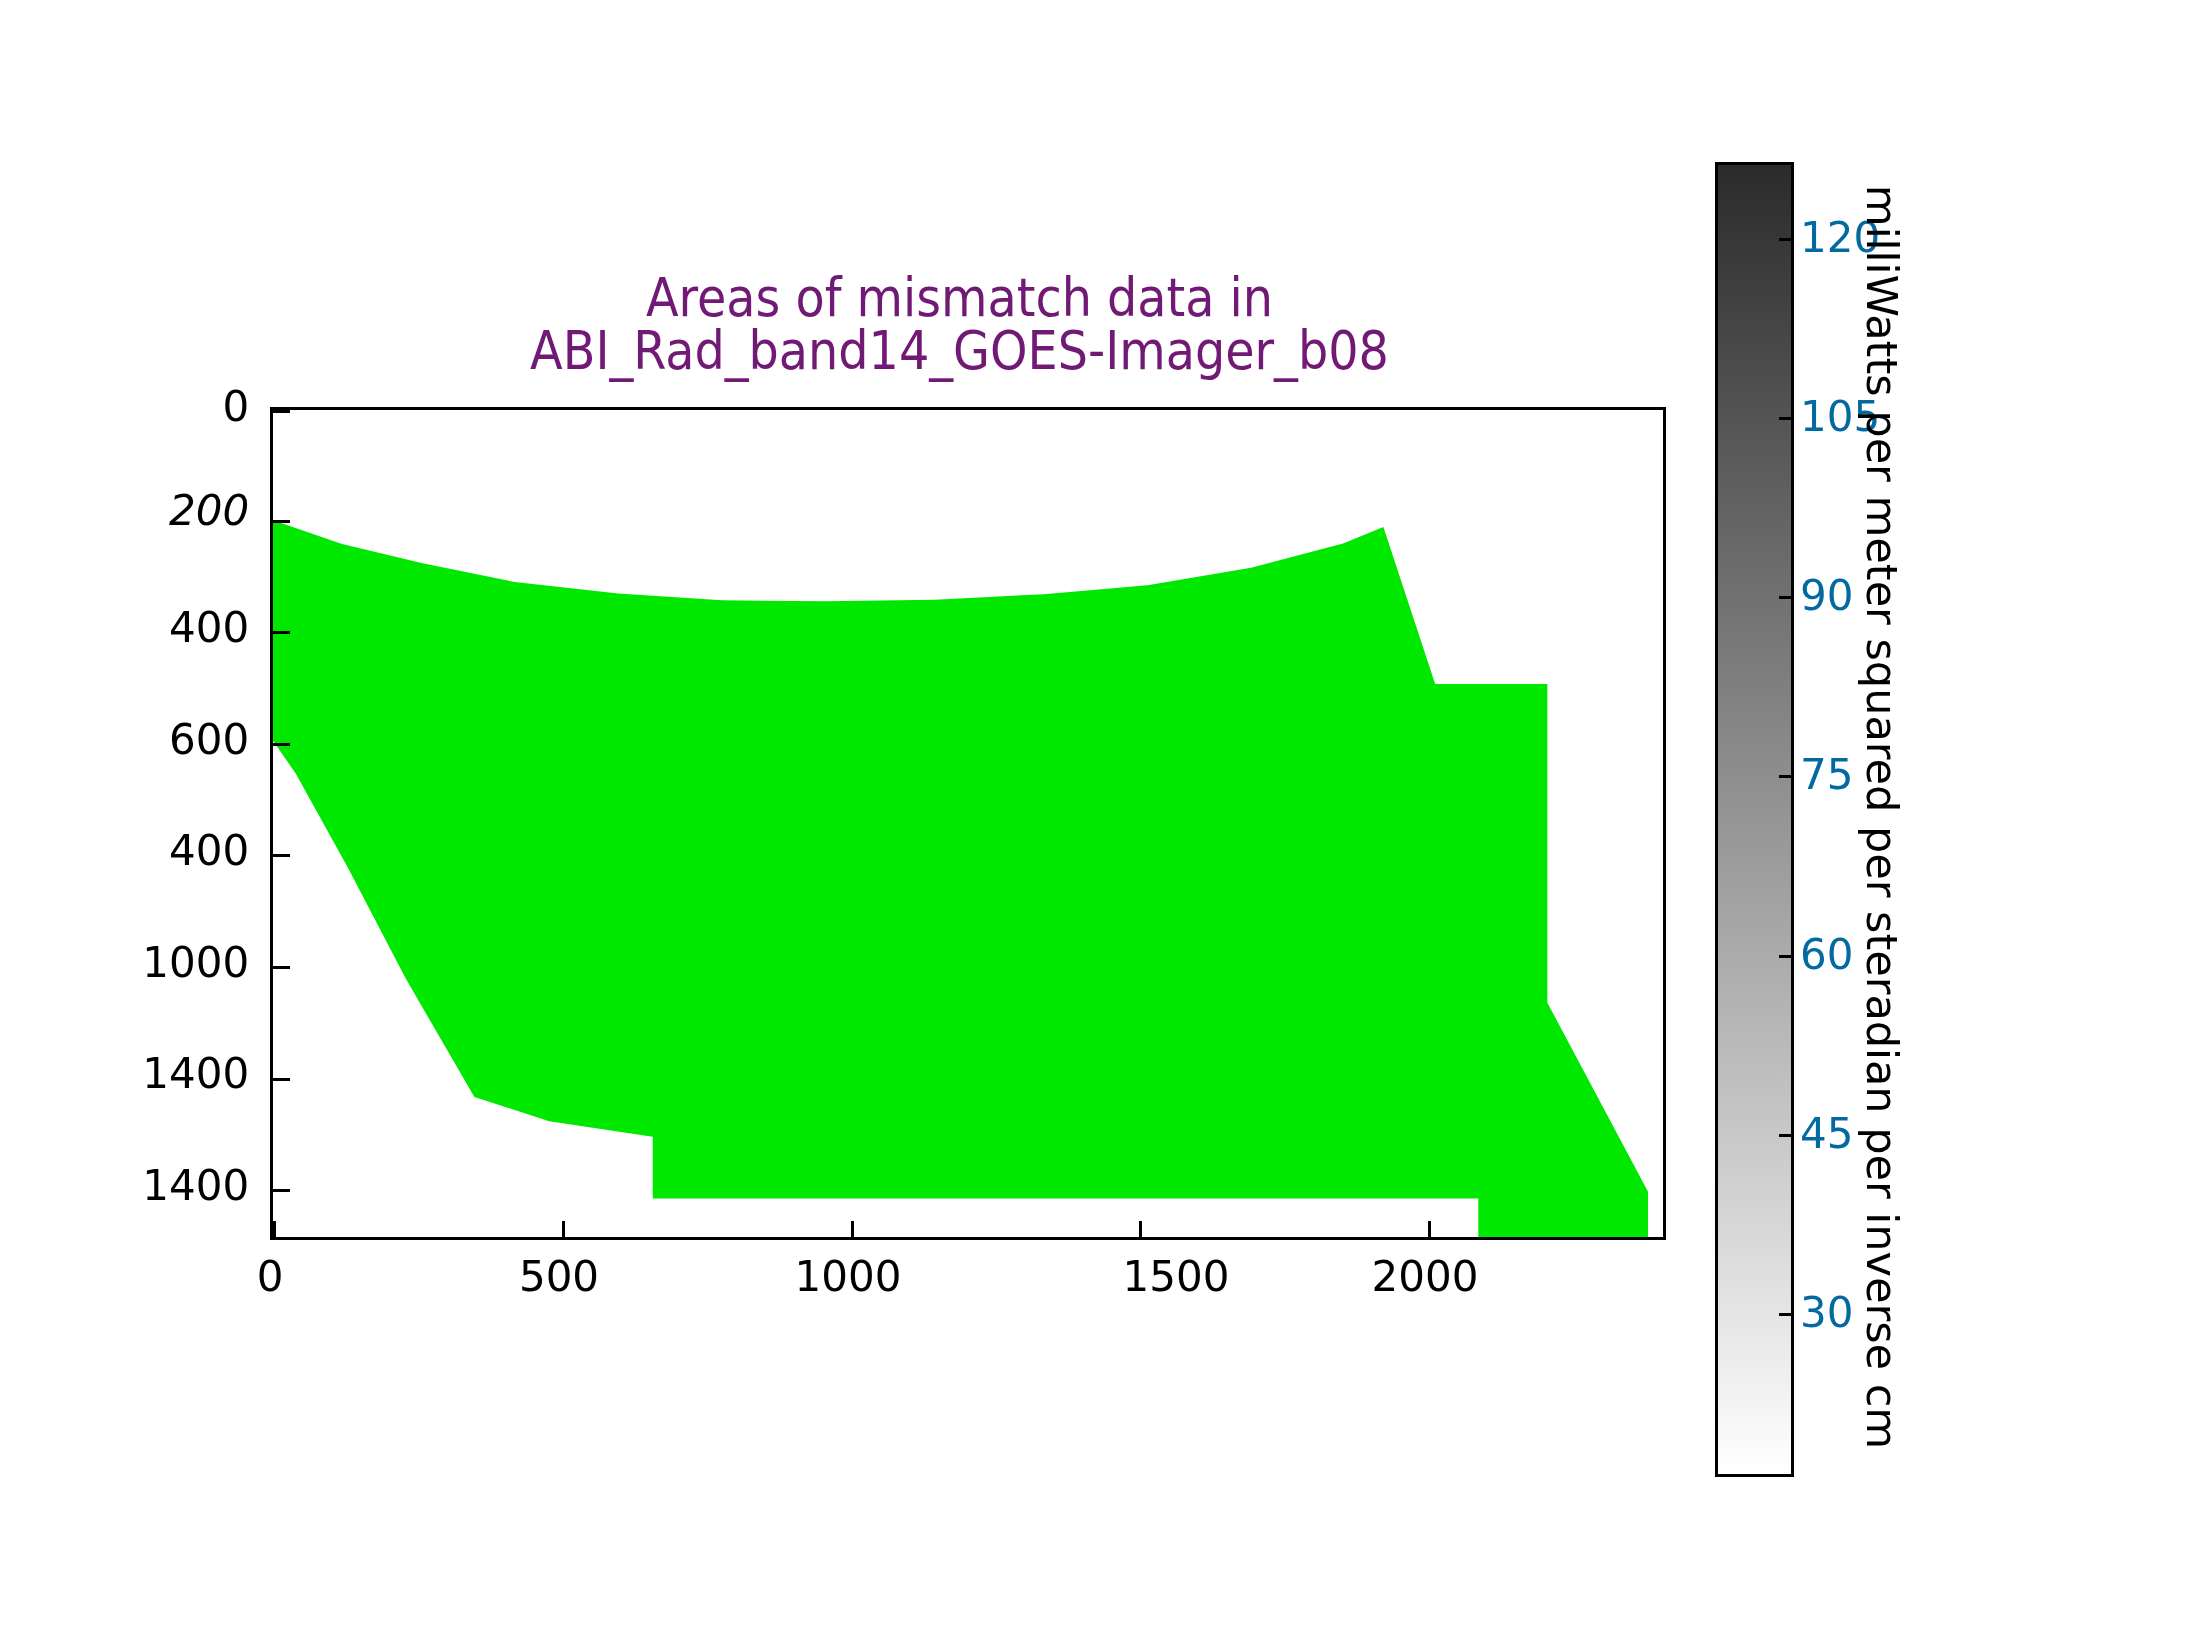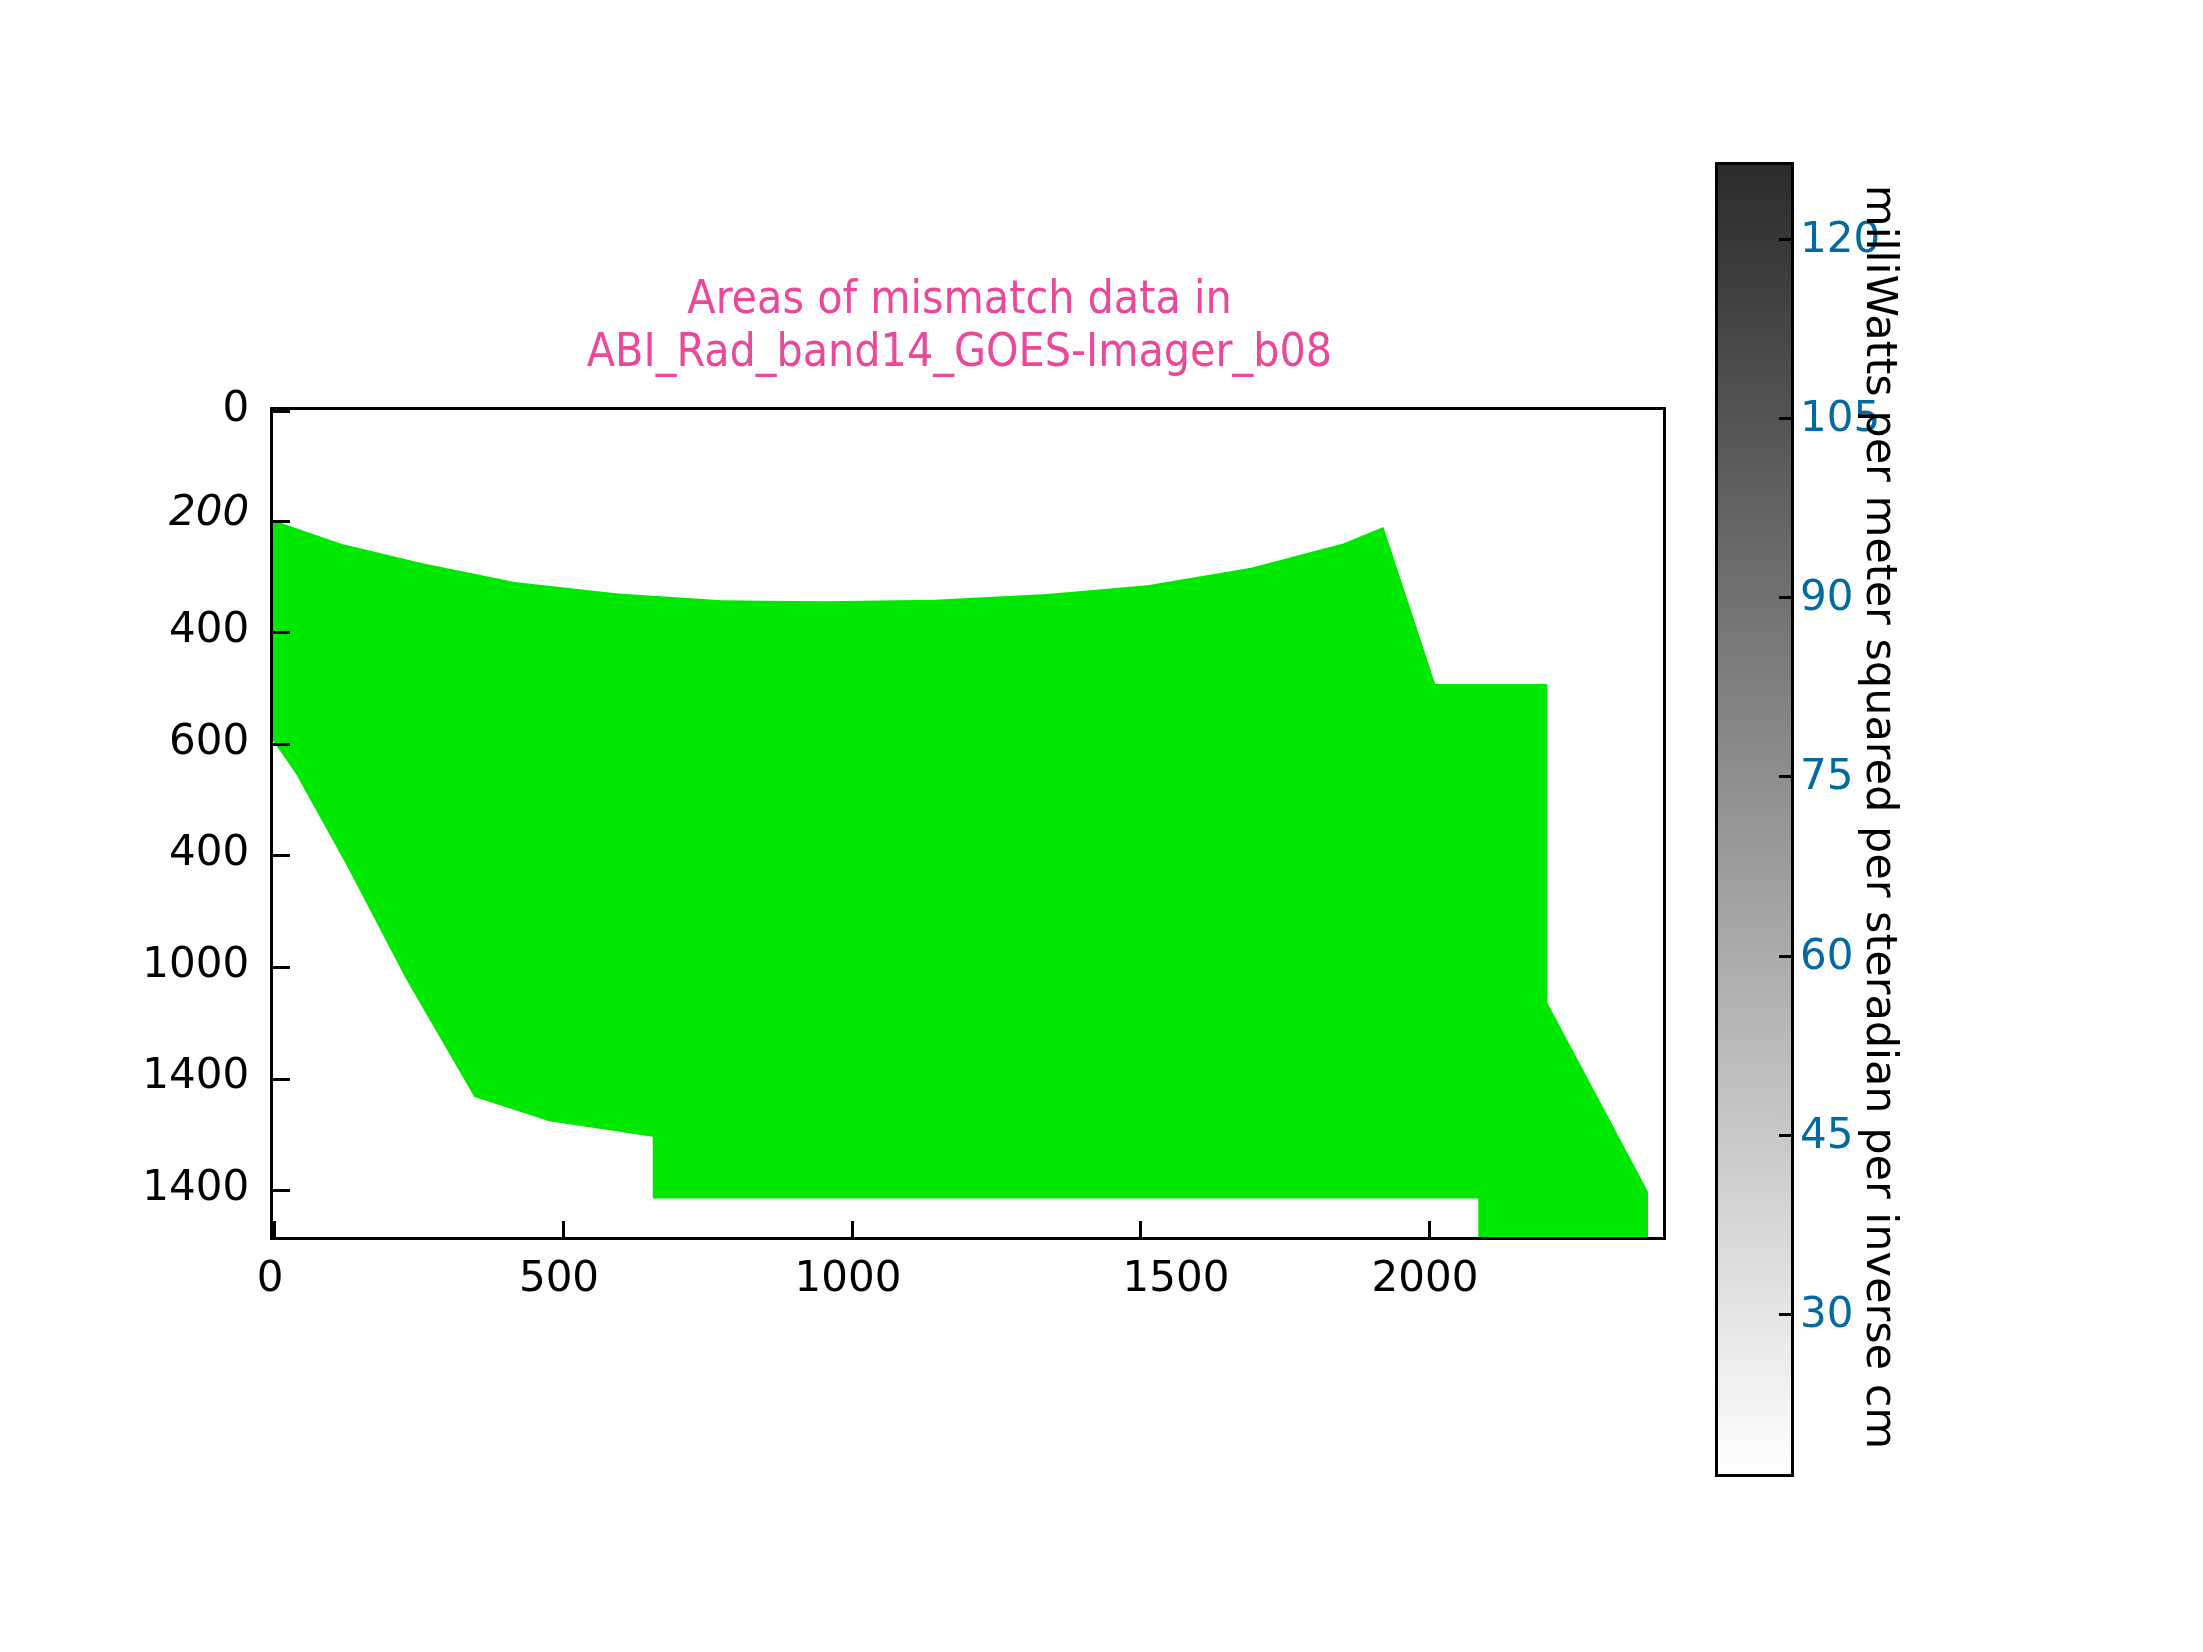--- a/index.html
+++ b/index.html
@@ -25,23 +25,23 @@
 
   
   #chart-title {
     position: absolute;
     left: 271px;
     top: 271px;
     width: 1377px;
     text-align: center;
     font-family: "DejaVu Sans Condensed", "DejaVu Sans", sans-serif;
     font-stretch: condensed;
-    font-size: 46px;
+    font-size: 53px;
     line-height: 53px;
-    color: #ec4899;
+    color: #701a75;
     white-space: pre-line;
   }
 
   
   #axes-frame {
     position: absolute;
     left: 270px;
     top: 407px;
     width: 1396px;
     height: 833px;

